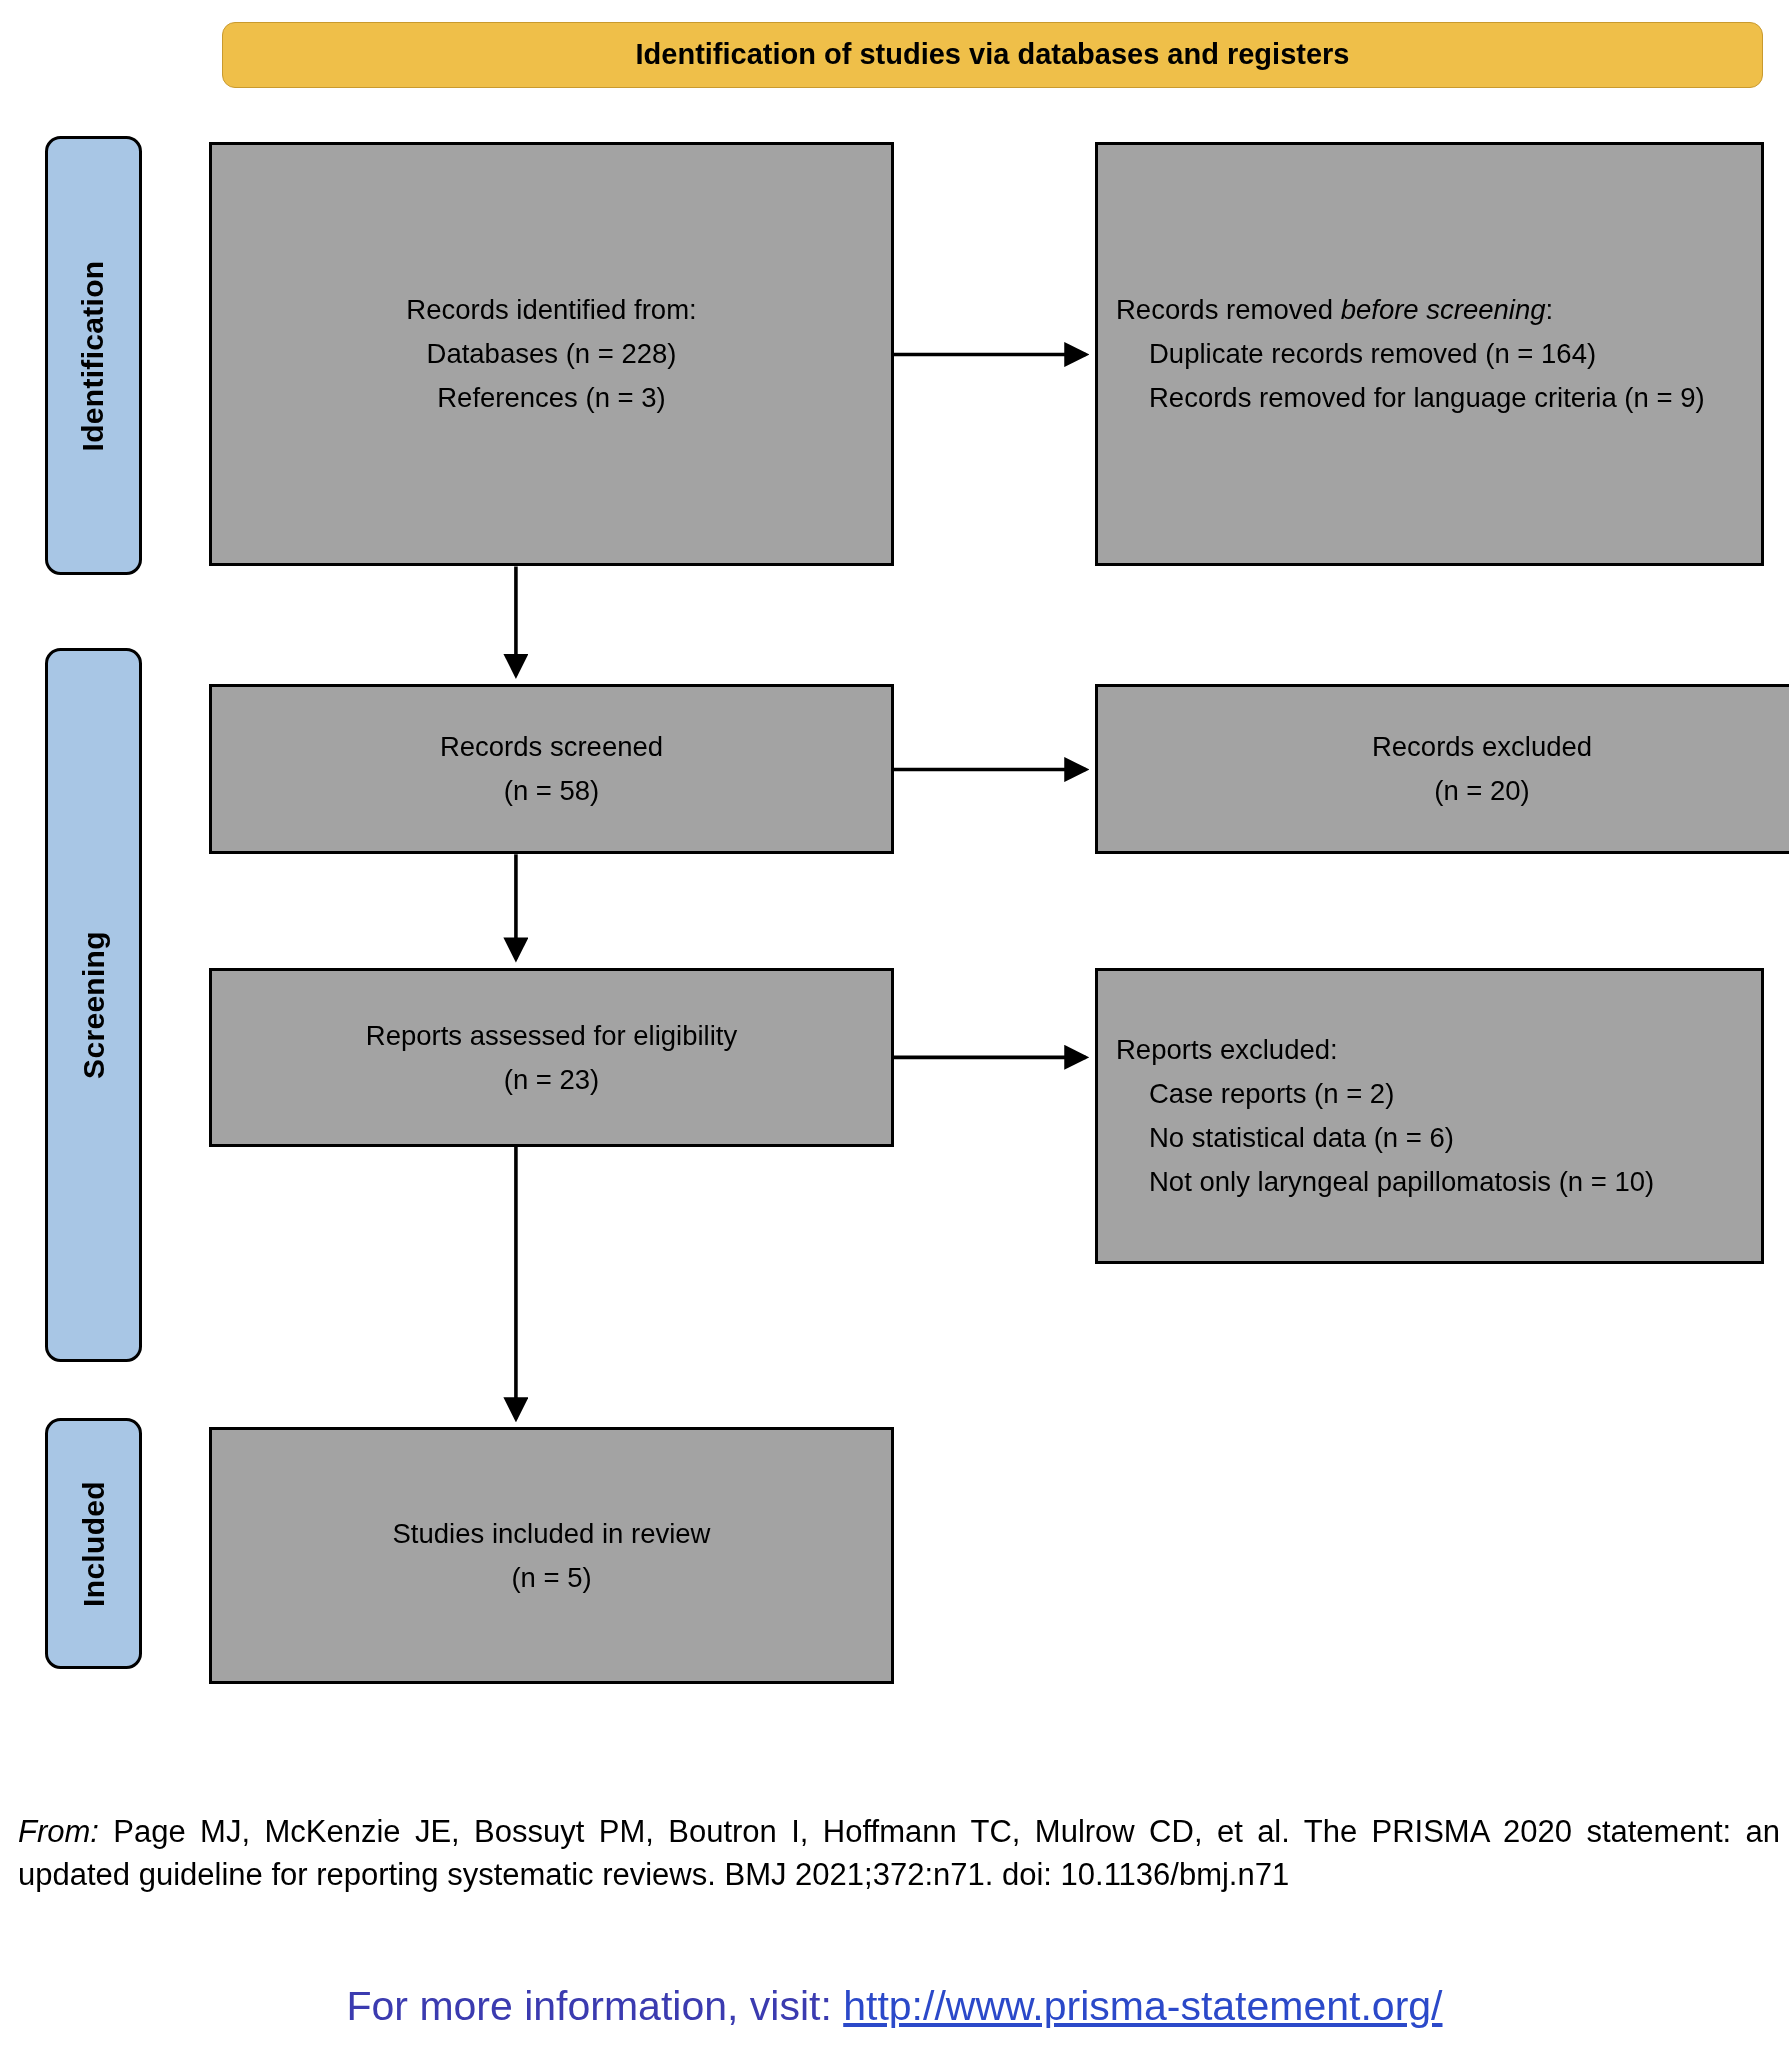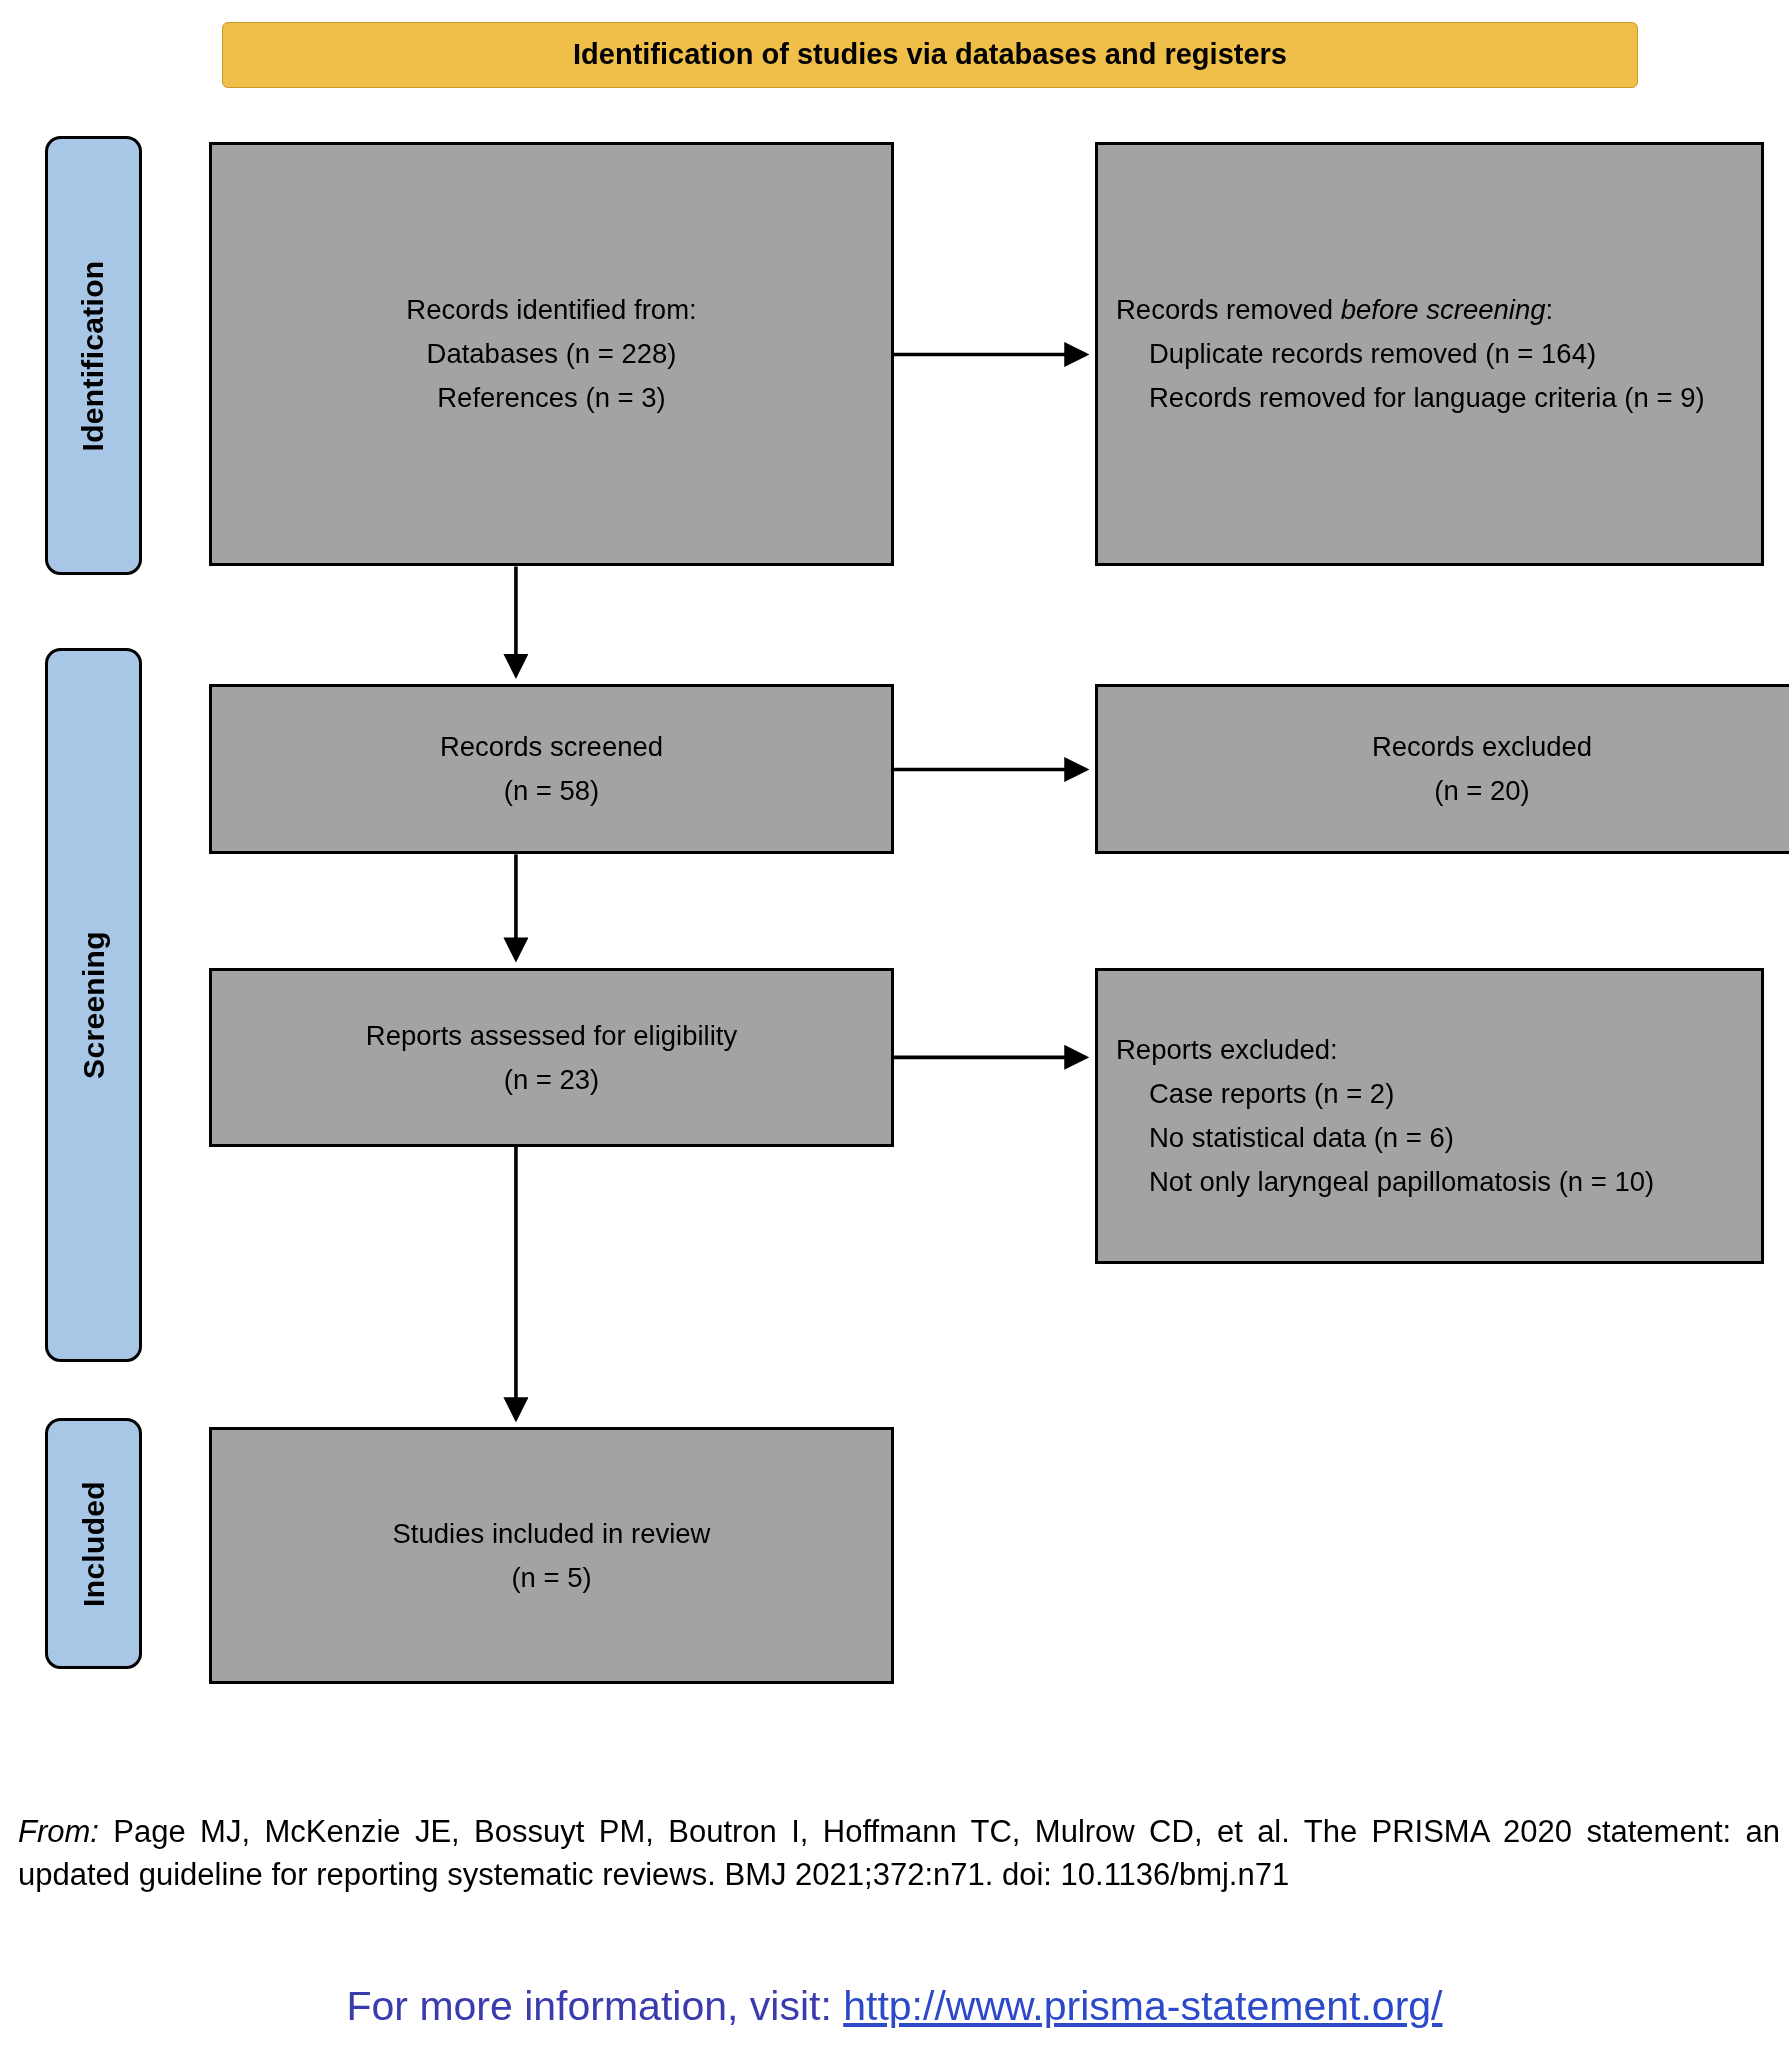--- a/index.html
+++ b/index.html
@@ -14,25 +14,25 @@
     font-family: "Liberation Sans", sans-serif;
     color: #000000;
     overflow: hidden;
   }
 
   
   #header-banner {
     position: absolute;
     left: 222px;
     top: 21.5px;
-    width: 1416px;
+    width: 1541px;
     height: 66px;
     background: #EFBF49;
     border: 1.8px solid #C99A2E;
-    border-radius: 6px;
+    border-radius: 13px;
     box-sizing: border-box;
     display: flex;
     align-items: center;
     justify-content: center;
   }
   #header-banner .htitle {
     font-size: 29px;
     font-weight: bold;
     letter-spacing: 0px;
     color: #000;

